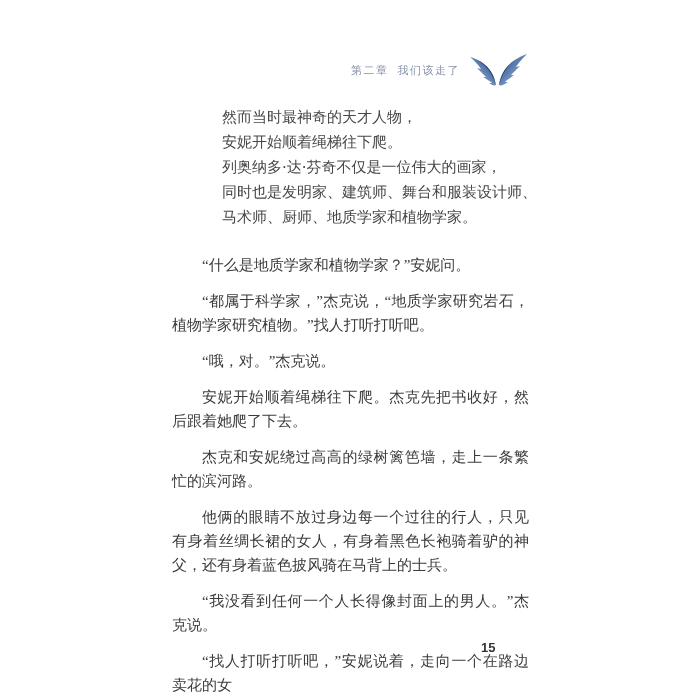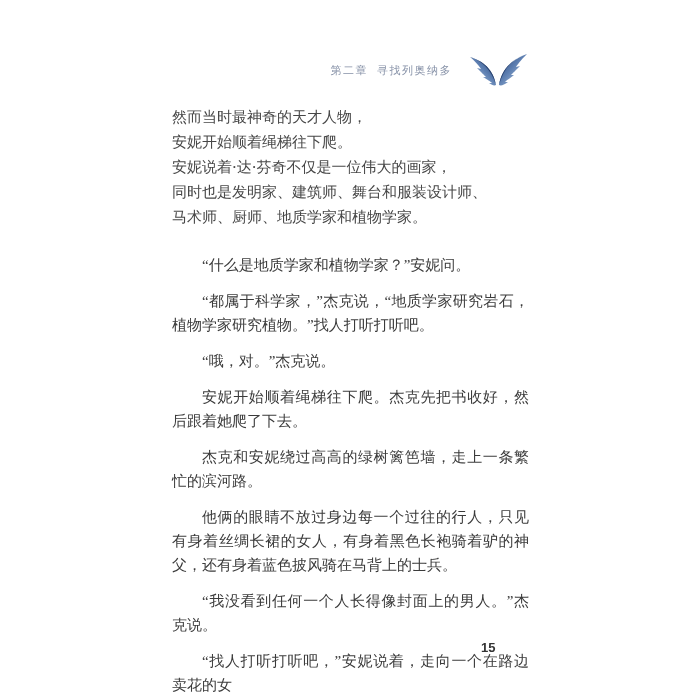--- a/index.html
+++ b/index.html
@@ -12,21 +12,21 @@
     position: relative;
     width: 700px;
     height: 700px;
     background: #ffffff;
     overflow: hidden;
   }
   
   .running-header {
     position: absolute;
     top: 63px;
-    left: 0;
+    left: 8px;
     width: 452px;
     display: flex;
     justify-content: flex-end;
     align-items: flex-start;
     gap: 9px;
     color: #8792a8;
     font-size: 11px;
     letter-spacing: 1.5px;
     font-family: Liberation Serif, serif;
   }
@@ -40,20 +40,21 @@
   
   .text-block {
     position: absolute;
     left: 172px;
     top: 105px;
     width: 357px;
     color: #3b3b3b;
     font-size: 15px;
   }
   .poem {
+    margin-left: 50px;
     line-height: 25px;
     color: #474747;
     font-family: "DejaVu Serif", serif;
   }
   .poem div {
     white-space: nowrap;
   }
   .paragraphs {
     margin-top: 23px;
     line-height: 24px;
@@ -75,21 +76,21 @@
     font-family: "Liberation Sans", sans-serif;
   }
 </style>
 </head>
 <body>
 
 <div class="page">
 
   <div class="running-header">
     <span>第二章</span>
-    <span>寻找列奥纳多</span>
+    <span>我们该走了</span>
   </div>
 
   <svg class="wings" viewBox="0 0 60 40" aria-hidden="true">
     <defs>
       <linearGradient id="wgR" x1="0" y1="0" x2="1" y2="1">
         <stop offset="0" stop-color="#27406e"></stop>
         <stop offset="0.45" stop-color="#5b7db0"></stop>
         <stop offset="1" stop-color="#c7d8ec"></stop>
       </linearGradient>
       <linearGradient id="wgL" x1="1" y1="0" x2="0" y2="1">
@@ -108,21 +109,21 @@
       <path fill="url(#wgL)" d="M28,32 C26,21 20,10 2,4 C9,10 11,13 13,16 L9,15 C14,20 16,22 18,24 L15,24 C20,27 22,28 24,30 L21,30 C24,32 26,33 28,32 Z"></path>
       <path fill="#27406e" d="M28,32 C26,20 19,9 2,4 C14,8 23,16 28,32 Z"></path>
     </g>
   </svg>
 
   <div class="text-block">
 
     <div class="poem">
       <div>然而当时最神奇的天才人物，</div>
       <div>安妮开始顺着绳梯往下爬。</div>
-      <div>安妮说着·达·芬奇不仅是一位伟大的画家，</div>
+      <div>列奥纳多·达·芬奇不仅是一位伟大的画家，</div>
       <div>同时也是发明家、建筑师、舞台和服装设计师、</div>
       <div>马术师、厨师、地质学家和植物学家。</div>
     </div>
 
     <div class="paragraphs">
       <p>“什么是地质学家和植物学家？”安妮问。</p>
       <p>“都属于科学家，”杰克说，“地质学家研究岩石，植物学家研究植物。”找人打听打听吧。</p>
       <p>“哦，对。”杰克说。</p>
       <p>安妮开始顺着绳梯往下爬。杰克先把书收好，然后跟着她爬了下去。</p>
       <p>杰克和安妮绕过高高的绿树篱笆墙，走上一条繁忙的滨河路。</p>

